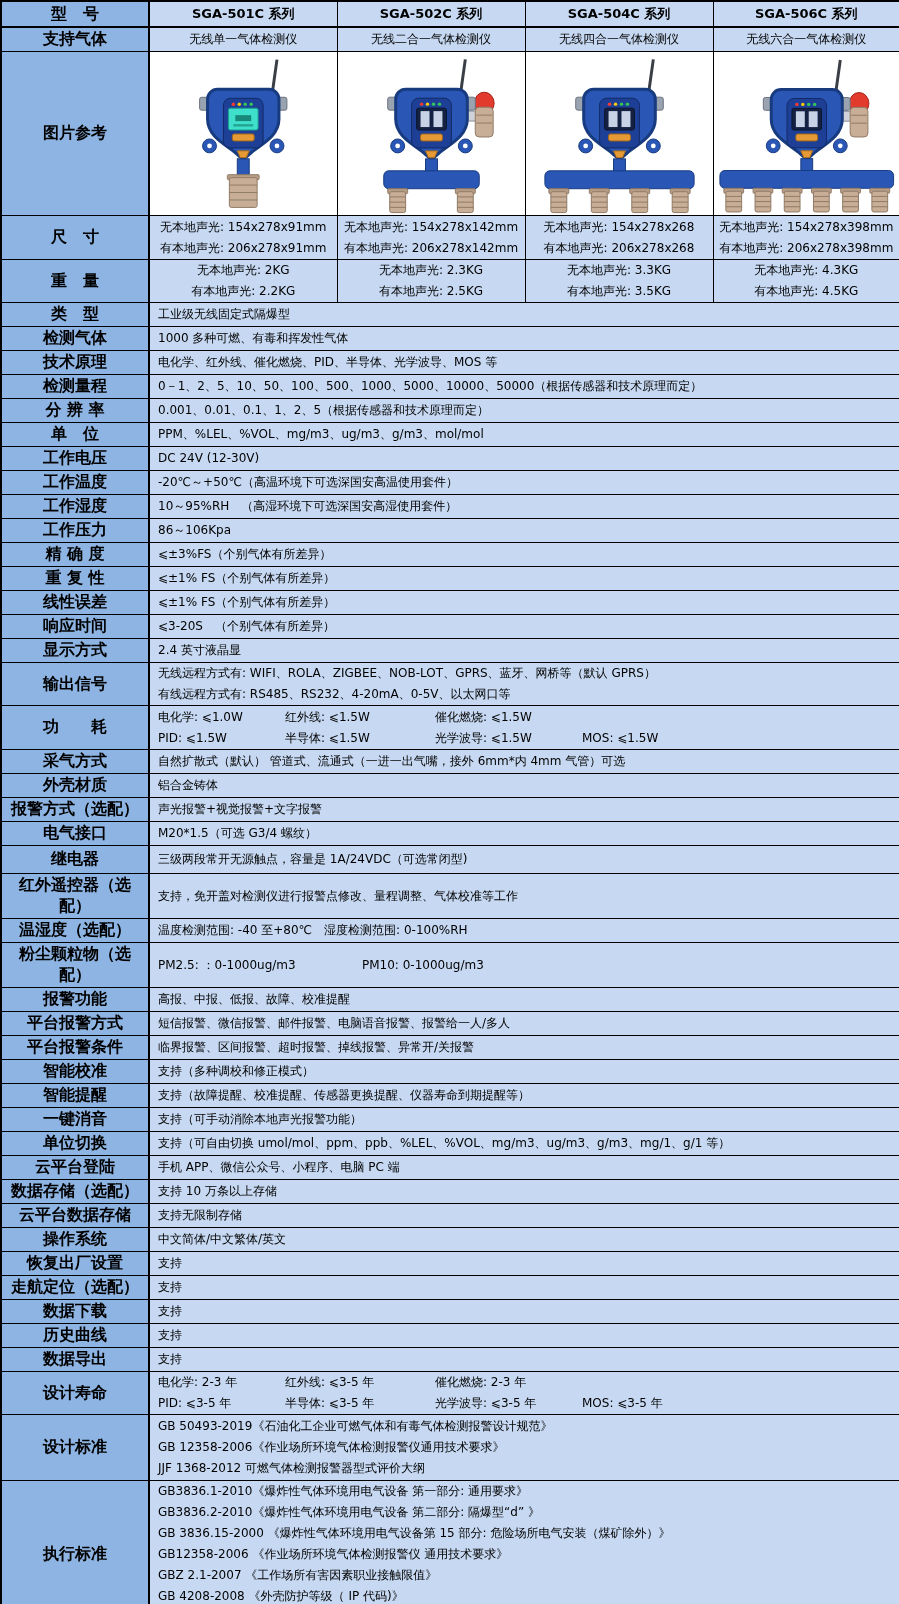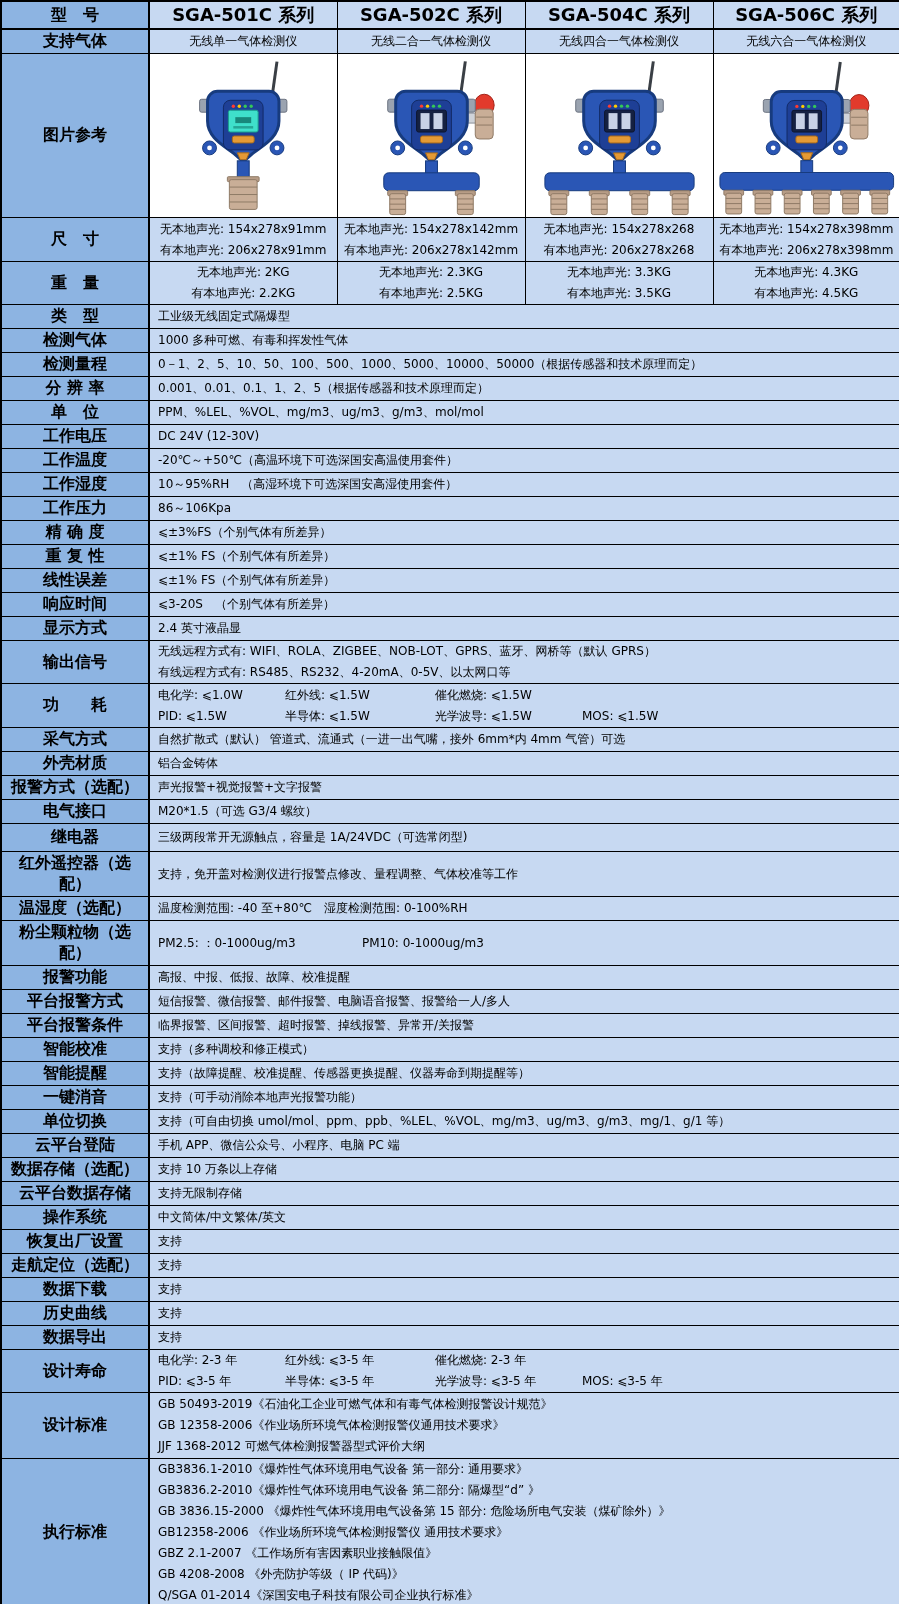--- a/index.html
+++ b/index.html
@@ -1,21 +1,21 @@
 <!DOCTYPE html>
 <html><head>
 <meta charset="utf-8">
 <style>
   html,body{margin:0;padding:0;background:#ffffff;}
   body{font-family:"DejaVu Sans","Liberation Sans",sans-serif;color:#000;}
   table{border-collapse:collapse;width:899px;table-layout:fixed;border:2px solid #000;}
   td{border:1px solid #000;overflow:hidden;vertical-align:middle;}
   .label-cell{background:#8DB4E2;font-weight:bold;text-align:center;font-size:16px;
               padding:1px 3px;border-right:2px solid #000;}
-  .model-cell{background:#C7D9F2;font-weight:bold;text-align:center;font-size:18px;}
+  .model-cell{background:#C7D9F2;font-weight:bold;text-align:center;font-size:13px;}
   .value-cell{background:#C7D9F2;font-size:12px;padding:0 8px;}
   .value-cell.center{text-align:center;padding:0 2px;}
   .vline{line-height:21px;white-space:nowrap;}
   .cols .vline{line-height:21px;}
   .image-cell{background:#ffffff;text-align:center;padding:0;}
   .dev{display:flex;justify-content:center;align-items:flex-end;height:100%;}
   .seg{display:inline-block;}
   thead td{height:22px;border-bottom:2px solid #000;}
 </style>
 </head>
@@ -287,20 +287,26 @@
           <div class="vline">工业级无线固定式隔爆型</div>
         </td>
       </tr>
       <tr style="height: 21px;">
         <td class="label-cell">检测气体</td>
         <td class="value-cell" colspan="4">
           <div class="vline">1000 多种可燃、有毒和挥发性气体</div>
         </td>
       </tr>
       <tr style="height: 21px;">
+        <td class="label-cell">技术原理</td>
+        <td class="value-cell" colspan="4">
+          <div class="vline">电化学、红外线、催化燃烧、PID、半导体、光学波导、MOS 等</div>
+        </td>
+      </tr>
+      <tr style="height: 21px;">
         <td class="label-cell">检测量程</td>
         <td class="value-cell" colspan="4">
           <div class="vline">0－1、2、5、10、50、100、500、1000、5000、10000、50000（根据传感器和技术原理而定）</div>
         </td>
       </tr>
       <tr style="height: 21px;">
         <td class="label-cell">分 辨 率</td>
         <td class="value-cell" colspan="4">
           <div class="vline">0.001、0.01、0.1、1、2、5（根据传感器和技术原理而定）</div>
         </td>

